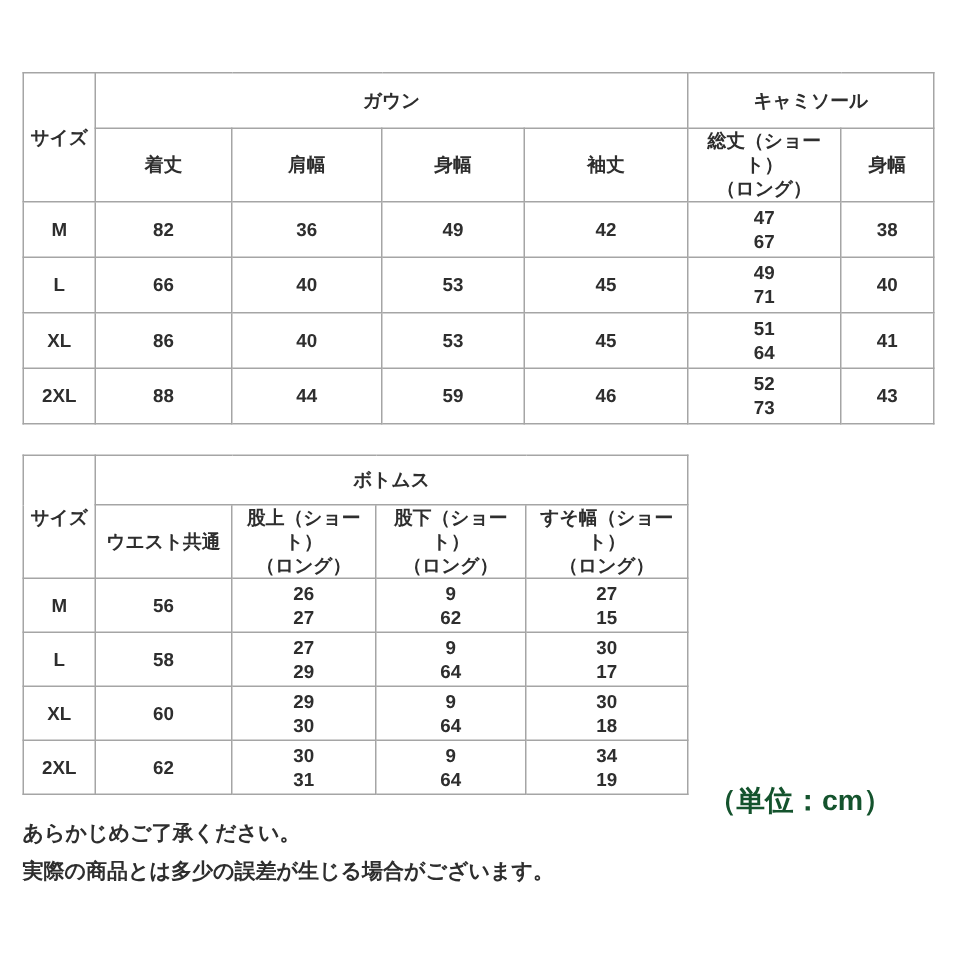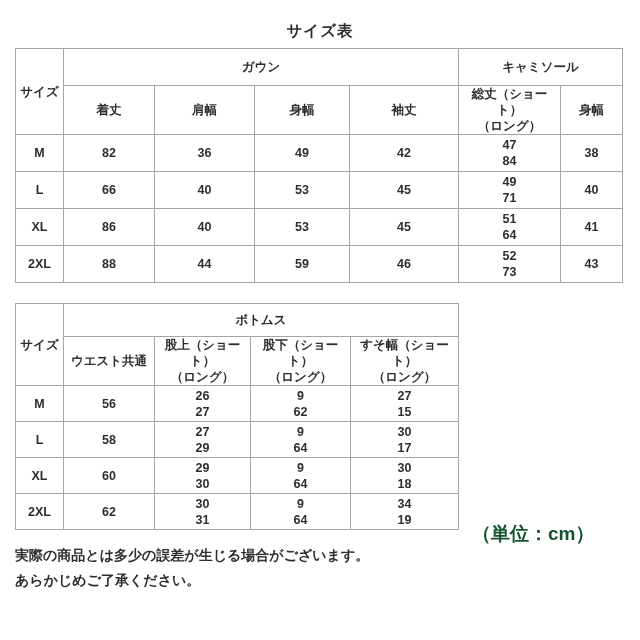--- a/index.html
+++ b/index.html
@@ -59,21 +59,20 @@
   .footer-notes {
     position: absolute; left: 15px; top: 543px;
     font-size: 14px; line-height: 25px; color: #2e2e2e;
   }
 </style>
 </head>
 <body>
 
 <div class="page">
 
-  <div class="title">サイズ表</div>
 
   <table class="t t1">
     <colgroup>
       <col style="width:48px">
         <col style="width:91px">
         <col style="width:100px">
       <col style="width:95px">
         <col style="width:109px">
         <col style="width:102px">
       <col style="width:62px">
@@ -93,21 +92,21 @@
 （ロング）</td>
         <td>身幅</td>
       </tr>
       <tr class="dr">
         <td>M</td>
         <td>82</td>
         <td>36</td>
         <td>49</td>
         <td>42</td>
         <td>47
-84</td>
+67</td>
         <td>38</td>
       </tr>
       <tr class="dr">
         <td>L</td>
         <td>66</td>
         <td>40</td>
         <td>53</td>
         <td>45</td>
         <td>49
 71</td>
@@ -198,17 +197,17 @@
 64</td>
         <td>34
 19</td>
       </tr>
     </tbody>
   </table>
 
   <div class="unit-note">（単位：cm）</div>
 
   <div class="footer-notes">
+    <div>あらかじめご了承ください。</div>
     <div>実際の商品とは多少の誤差が生じる場合がございます。</div>
-    <div>あらかじめご了承ください。</div>
   </div>
 
 </div>
 
 </body></html>

